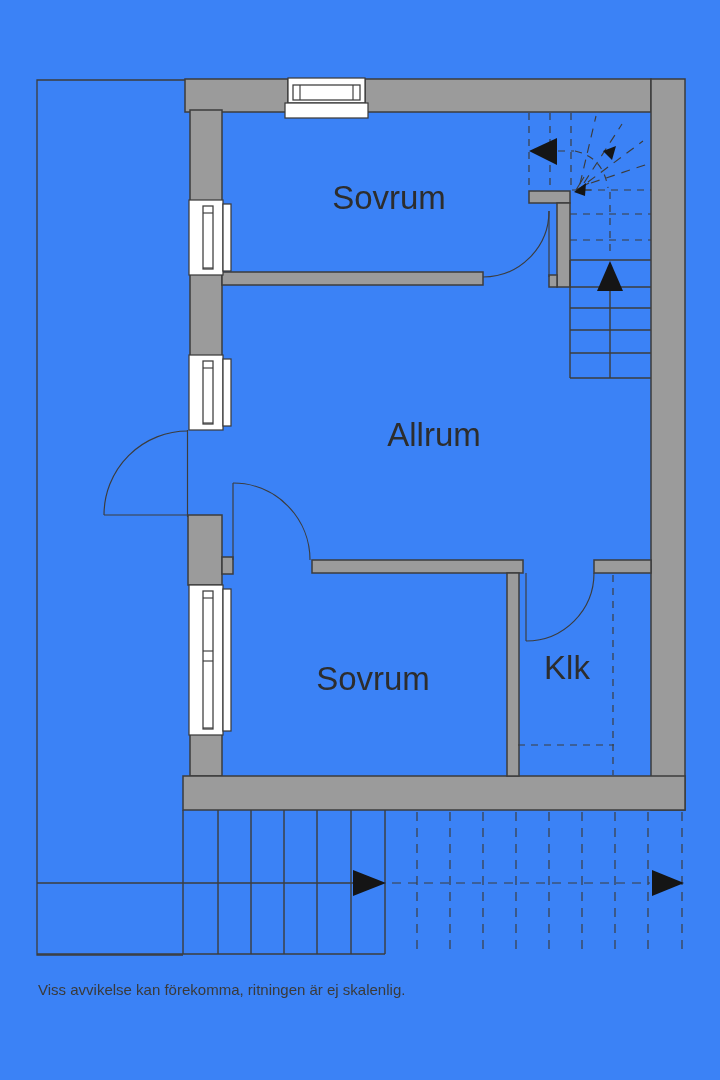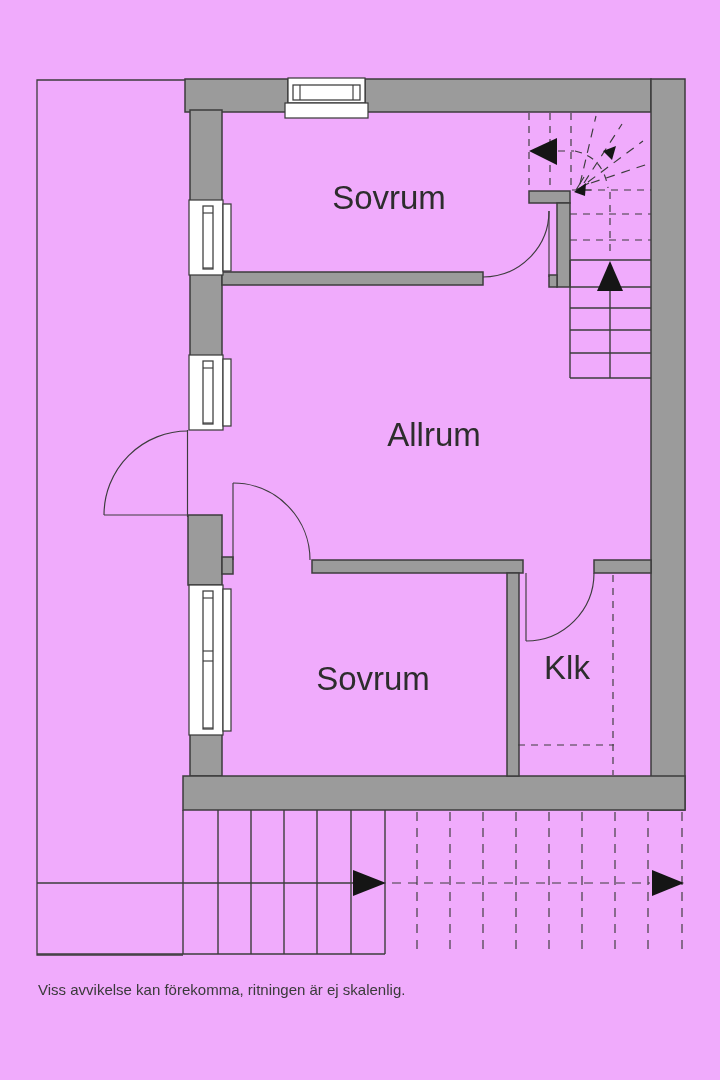--- a/index.html
+++ b/index.html
@@ -1,16 +1,16 @@
 <!DOCTYPE html>
 <html style="--wall: #9b9b9b; --line: #3c3c3c; --arrow: #151515; --text: #2d2d2d; --muted: #3a3a3a;"><head>
 <meta charset="utf-8">
 <style>
   html,body{margin:0;padding:0;background:#fff;width:720px;height:1080px;overflow:hidden}
-  .plan-wrap{position:relative;width:720px;height:1080px;background:#f0abfc}
+  .plan-wrap{position:relative;width:720px;height:1080px;background:#3b82f6}
   svg{position:absolute;left:0;top:0}
   .wall{fill:var(--wall);stroke:var(--line);stroke-width:1.5}
   .ln{fill:none;stroke:var(--line);stroke-width:1.4}
   .thin{fill:none;stroke:var(--line);stroke-width:1.15}
   .bnd{fill:none;stroke:var(--line);stroke-width:1.3}
   .dash{stroke-dasharray:7 6}
   .dash2{stroke-dasharray:9 7}
   .win{fill:#ffffff;stroke:var(--line);stroke-width:1.25}
   .arr{fill:var(--arrow);stroke:none}
   .room-label{font:400 33px "Liberation Sans", sans-serif;fill:var(--text);text-anchor:middle}

